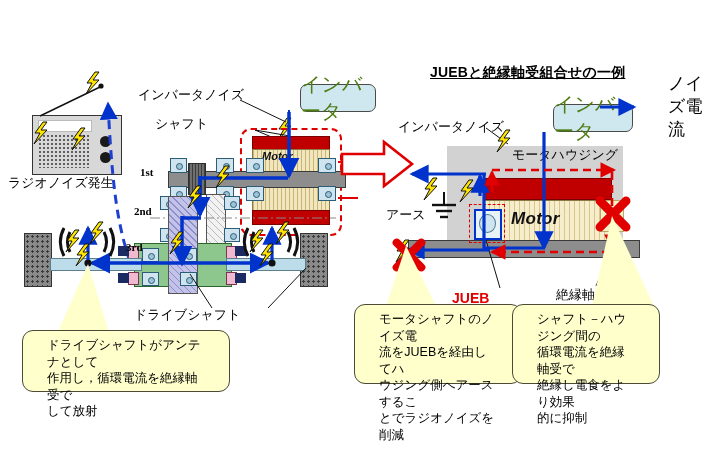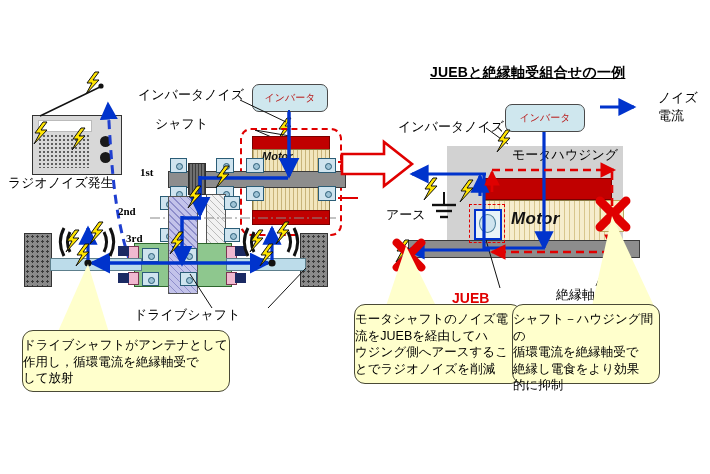--- a/index.html
+++ b/index.html
@@ -9,22 +9,22 @@
   .lbl{position:absolute;font-size:13px;line-height:1.15;white-space:nowrap;color:#000;font-family:Liberation Serif, serif;}
   .lbl.sm{font-size:11px;}
   .lbl.bold{font-weight:bold;text-align:center;}
 
   
   #title{position:absolute;left:430px;top:64px;font-size:14px;font-weight:bold;
          text-decoration:underline;letter-spacing:.2px;}
 
   
   .inv-box{position:absolute;background:#cfe7ee;border:1.6px solid #4a4a4a;
-           border-radius:7px;font-size:10px;display:flex;align-items:center;
-           justify-content:center;color:#b91c1c;}
+           border-radius:7px;font-size:20px;display:flex;align-items:center;
+           justify-content:center;color:#4d7c0f;margin-left:48px;}
 
   
   #radio-body{position:absolute;left:32px;top:115px;width:88px;height:58px;
               background:#d8d8d8;border:1.4px solid #333;}
   #radio-grille{position:absolute;left:38px;top:134px;width:52px;height:34px;
       background-image:radial-gradient(#555 0.7px, transparent 0.8px);
       background-size:4px 4px;}
   #radio-display{position:absolute;left:38px;top:120px;width:52px;height:10px;background:#fff;
                  border:1px solid #bbb;}
   .radio-knob{position:absolute;width:11px;height:11px;border-radius:50%;background:#1a1a1a;}
@@ -85,27 +85,27 @@
   #ins-brg{position:absolute;left:600px;top:200px;width:22px;height:30px;
       background:#f7efc9;border:1px solid #b9a95f;}
 
   
   .bolt{position:absolute;}
   
   .xmark{position:absolute;}
 
   
   .callout{position:absolute;background:#ffffcc;border:1.4px solid #4a4a36;
-      border-radius:11px;font-size:12.5px;line-height:1.32;padding:6px 0;
+      border-radius:11px;font-size:12.5px;line-height:1.32;padding:6px 24px;
       color:#000;box-sizing:border-box;white-space:pre-line;}
 
   
   #legend{position:absolute;left:600px;top:96px;}
   .leg-row{display:flex;align-items:center;height:21px;}
-  .leg-txt{font-size:13px;margin-left:12px;}
+  .leg-txt{font-size:17px;margin-left:22px;}
 
   .jueb-red{position:absolute;color:#e00000;font-weight:bold;font-size:14px;}
   svg{overflow:visible;}
 </style>
 </head>
 <body>
 
 <svg width="0" height="0" style="position:absolute" aria-hidden="true">
   <defs>
     <g id="bolt-glyph">
@@ -193,38 +193,38 @@
 
 <div class="gear-hatch" style="left:172px;top:196px;width:16px;height:48px"></div>
 <div class="gear-hatch" style="left:206px;top:194px;width:18px;height:52px"></div>
 <div class="bearing" style="left:160px;top:196px;width:14px;height:12px"></div>
 <div class="bearing" style="left:160px;top:228px;width:14px;height:12px"></div>
 <div class="bearing" style="left:224px;top:196px;width:14px;height:12px"></div>
 <div class="bearing" style="left:224px;top:228px;width:14px;height:12px"></div>
 <svg class="abs" style="left:150px;top:214px;width:190px;height:8px">
   <line x1="0" y1="4" x2="186" y2="4" stroke="#888" stroke-width="1" stroke-dasharray="10,3,2,3"></line>
 </svg>
-<div class="lbl sm bold" style="left:118px;top:205px">2nd</div>
+<div class="lbl sm bold" style="left:134px;top:205px">2nd</div>
 
 <div class="gear-green" style="left:134px;top:243px;width:34px;height:42px"></div>
 <div class="gear-green" style="left:196px;top:243px;width:34px;height:42px"></div>
 <div class="gear-lav" style="left:168px;top:196px;width:28px;height:96px"></div>
 <div class="bearing" style="left:180px;top:248px;width:15px;height:12px"></div>
 <div class="bearing" style="left:180px;top:272px;width:15px;height:12px"></div>
 <div class="bearing" style="left:142px;top:248px;width:15px;height:12px"></div>
 <div class="bearing" style="left:142px;top:272px;width:15px;height:12px"></div>
 <div class="pink-blk" style="left:128px;top:246px;width:9px;height:11px"></div>
 <div class="pink-blk" style="left:128px;top:272px;width:9px;height:11px"></div>
 <div class="pink-blk" style="left:226px;top:246px;width:9px;height:11px"></div>
 <div class="pink-blk" style="left:226px;top:272px;width:9px;height:11px"></div>
 <div class="navy-blk" style="left:118px;top:246px;width:11px;height:10px"></div>
 <div class="navy-blk" style="left:118px;top:273px;width:11px;height:10px"></div>
 <div class="navy-blk" style="left:235px;top:246px;width:11px;height:10px"></div>
 <div class="navy-blk" style="left:235px;top:273px;width:11px;height:10px"></div>
-<div class="lbl sm bold" style="left:126px;top:232px">3rd</div>
+<div class="lbl sm bold" style="left:126px;top:241px">3rd</div>
 
 <div class="wheel" style="left:24px;top:233px"></div>
 <div class="wheel" style="left:300px;top:233px"></div>
 <div class="shaft-blue" style="left:50px;top:258px;width:90px;height:11px"></div>
 <div class="shaft-blue" style="left:226px;top:258px;width:78px;height:11px"></div>
 
 <div class="lbl" style="left:134px;top:308px">ドライブシャフト</div>
 <svg class="abs" style="left:90px;top:262px;width:220px;height:54px">
   <line x1="122" y1="46" x2="100" y2="12" stroke="#111" stroke-width="1"></line>
   <line x1="178" y1="46" x2="216" y2="6" stroke="#111" stroke-width="1"></line>

